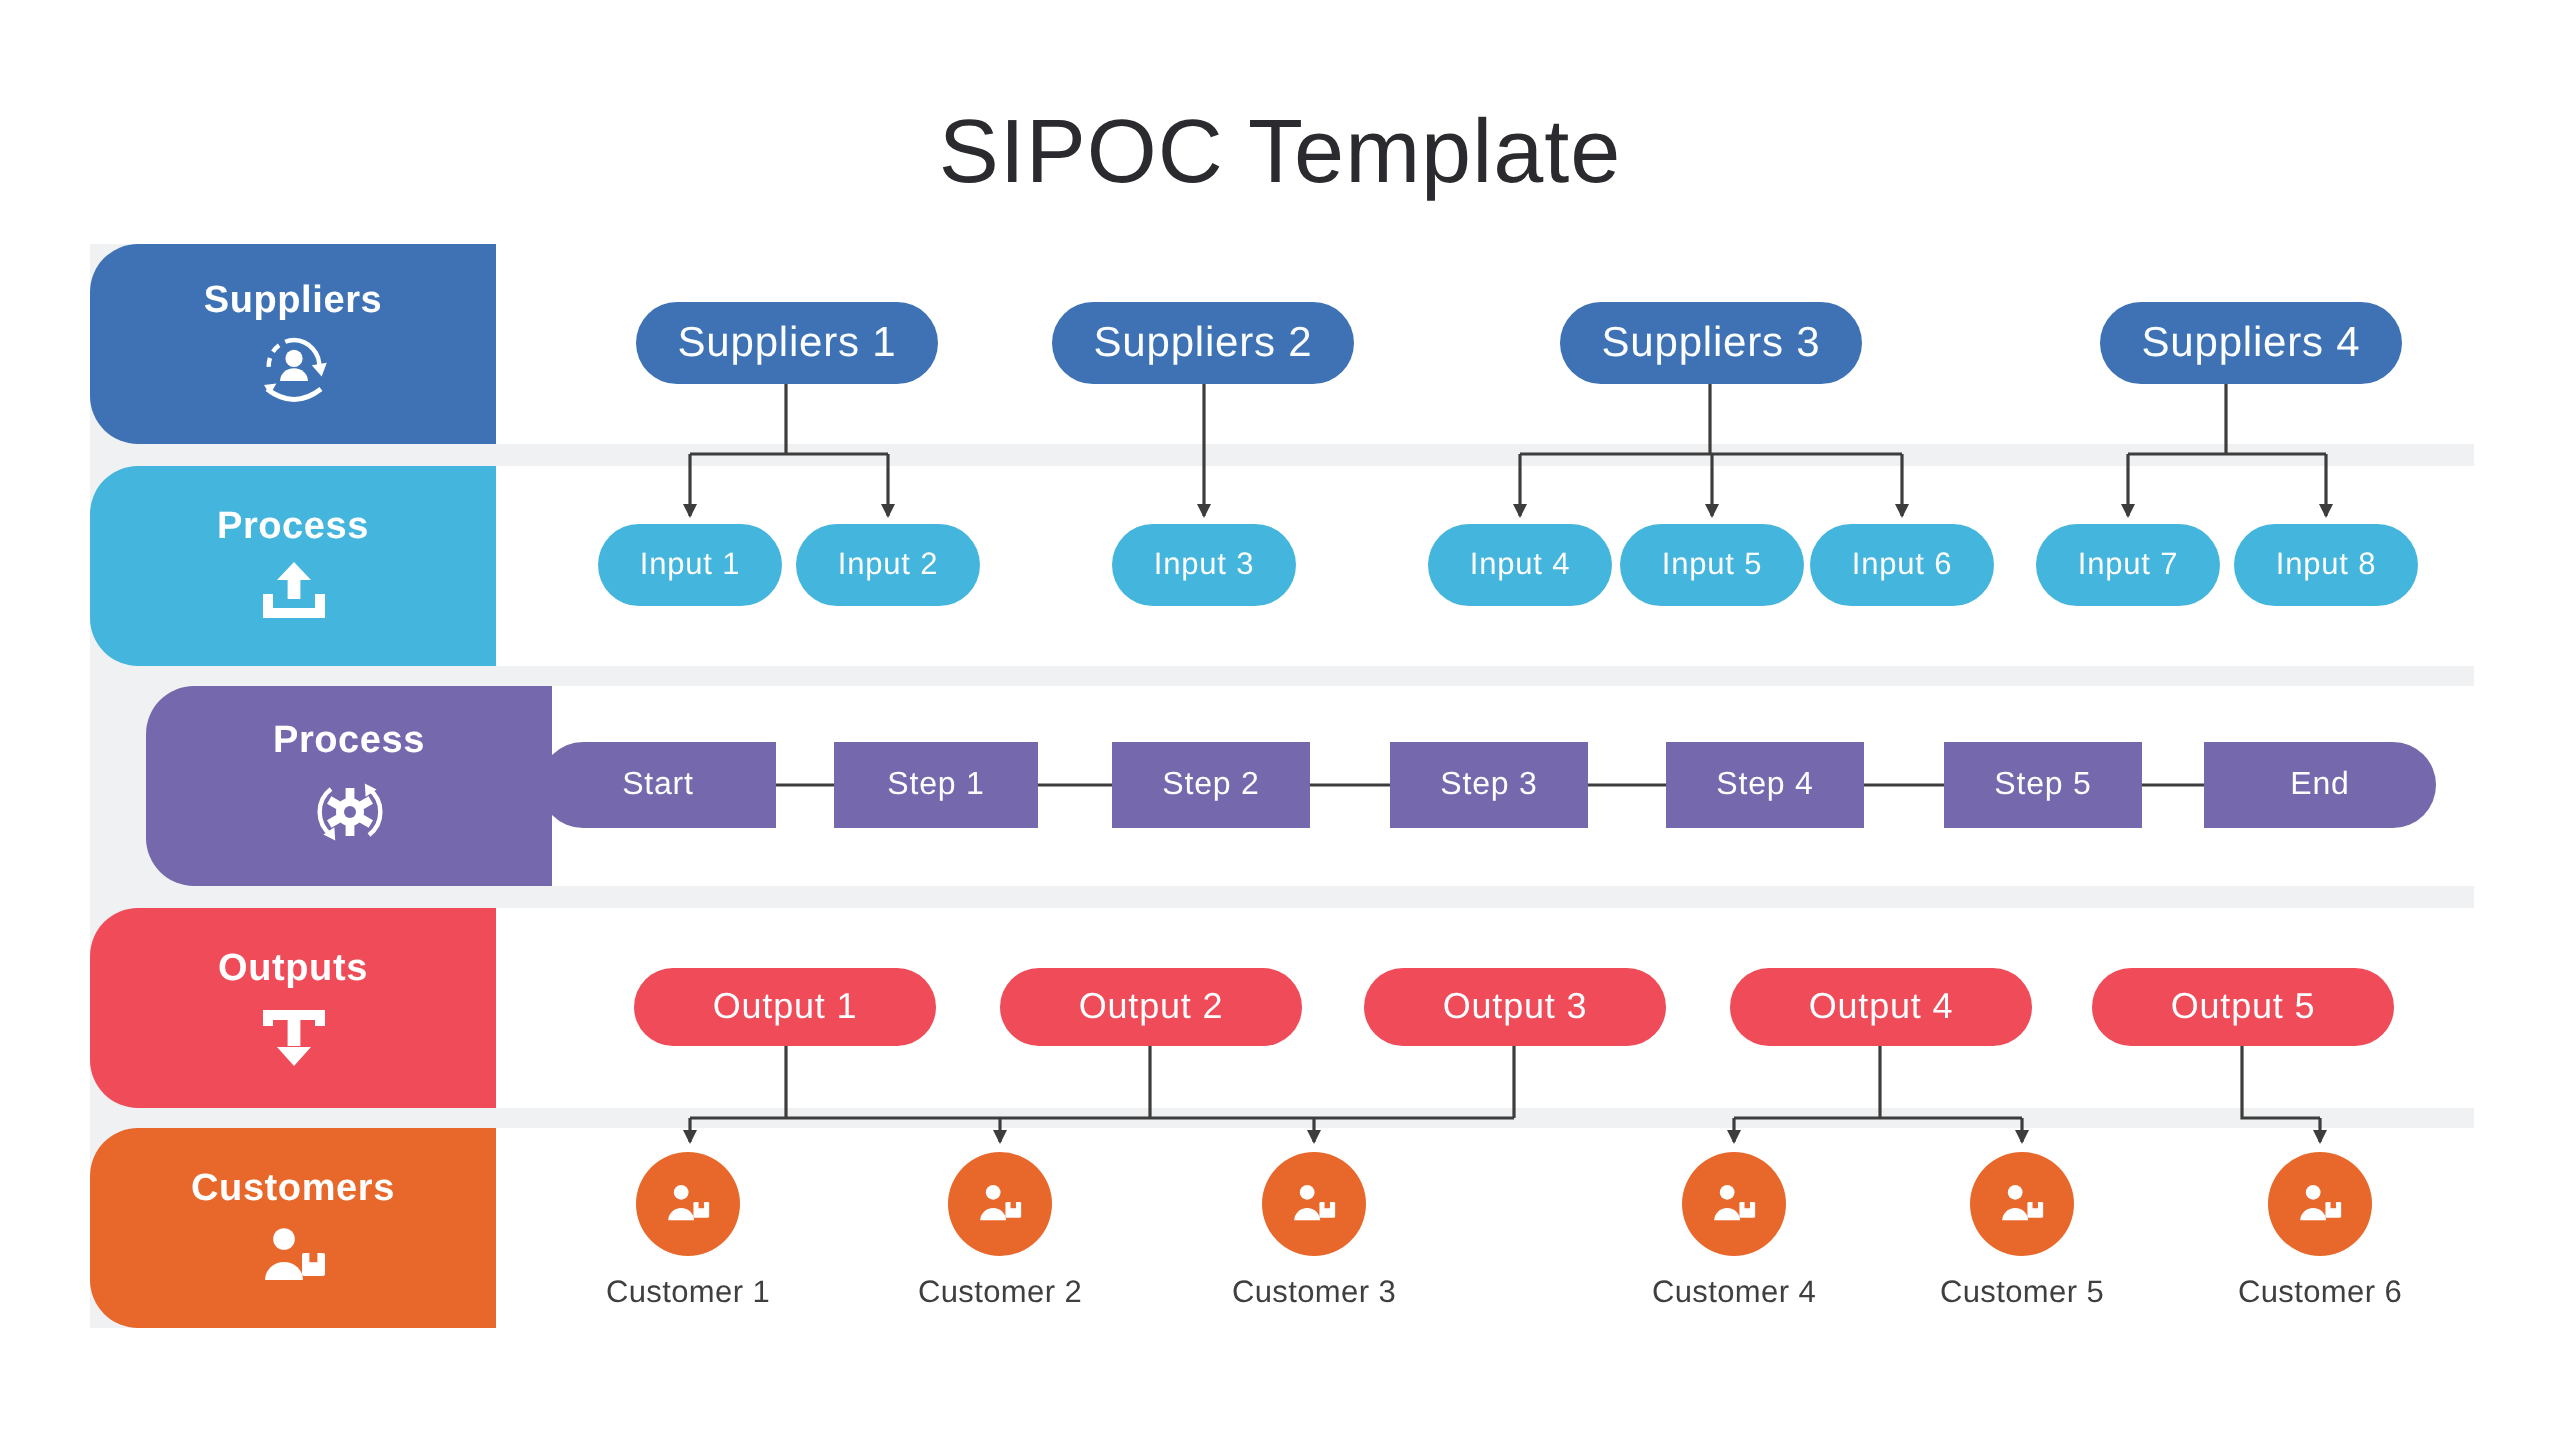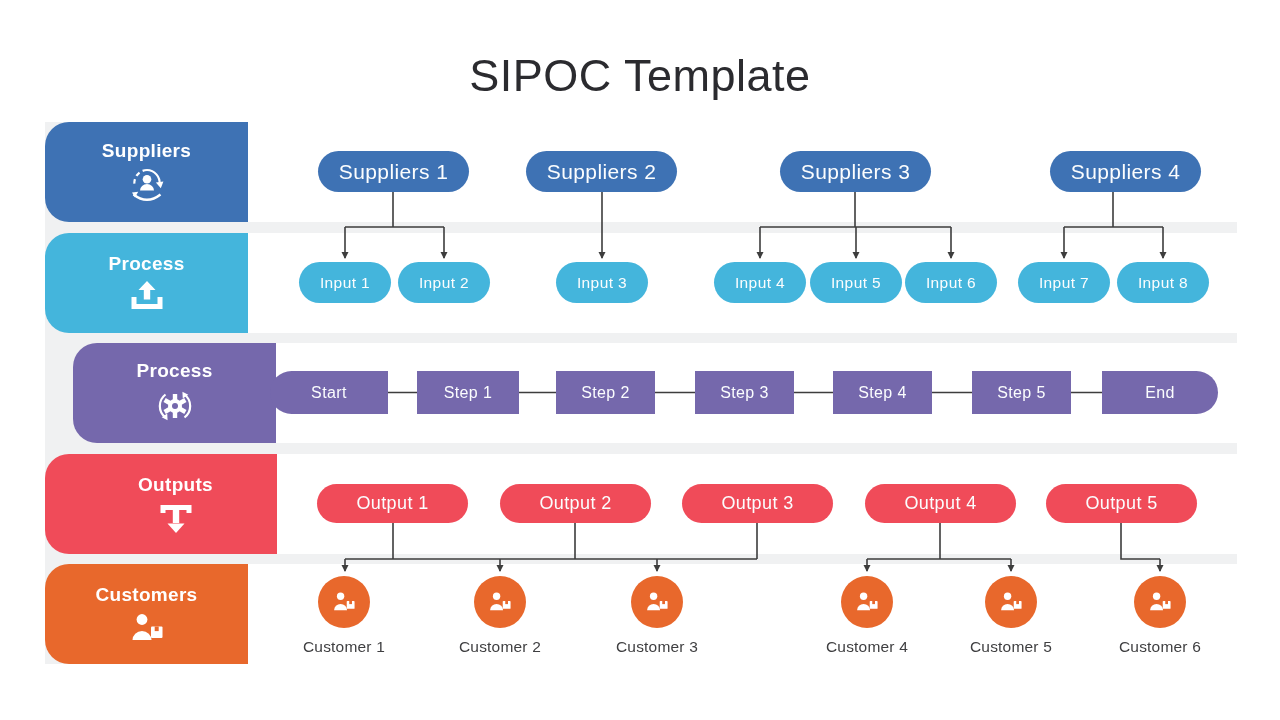--- a/index.html
+++ b/index.html
@@ -23,21 +23,21 @@
   .row-label {
     position:absolute; left:45px; width:203px; height:100px;
     border-radius:24px 0 0 24px; color:#ffffff;
     display:flex; flex-direction:column; align-items:center; justify-content:center;
     gap:5px;
   }
   .row-label .row-title { font-size:19px; font-weight:700; letter-spacing:.3px; }
   .bg-blue   { background:var(--blue); }
   .bg-cyan   { background:var(--cyan); }
   .bg-purple { background:var(--purple);margin-left:28px; }
-  .bg-red    { background:var(--red);padding-left:29px; }
+  .bg-red    { background:var(--red); }
   .bg-orange { background:var(--orange); }
 
   .pill {
     position:absolute; display:flex; align-items:center; justify-content:center;
     color:#fbfdfe; letter-spacing:.4px; white-space:nowrap;
   }
   .sup-pill  { top:151px; height:41px; width:151px; border-radius:21px; background:var(--blue); font-size:21px;text-align:center; }
   .inp-pill  { top:262px; height:41px; width:92px;  border-radius:21px; background:var(--cyan); font-size:15.5px; }
   .proc-block{ top:371px; height:43px; background:var(--purple); font-size:16px; }
   .proc-start{ border-radius:21.5px 0 0 21.5px; }

